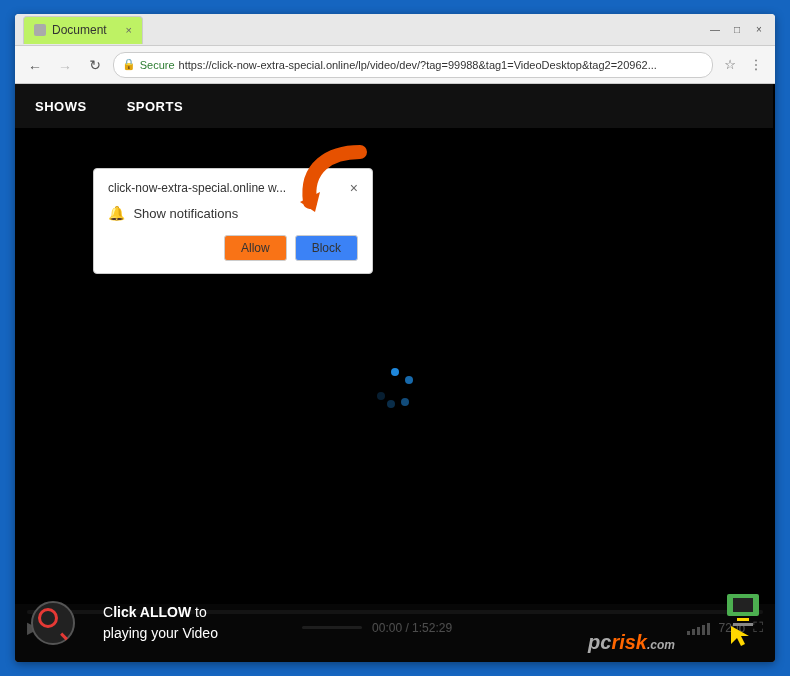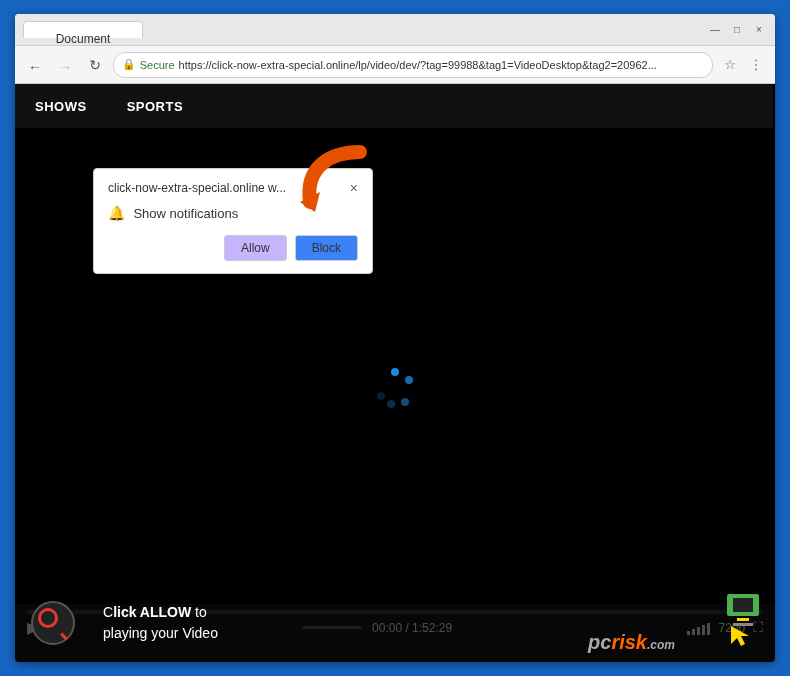--- a/index.html
+++ b/index.html
@@ -33,33 +33,32 @@
       height: 32px;
       display: flex;
       align-items: center;
       padding: 0 8px;
       gap: 4px;
       border-bottom: 1px solid #ccc;
       flex-shrink: 0;
     }
 
     .tab {
-      background: #ffffff;
+      background: #bef264;
       border: 1px solid #ccc;
       border-bottom: none;
       border-radius: 4px 4px 0 0;
       padding: 4px 10px;
       font-size: 12px;
       color: #333;
       display: flex;
       align-items: center;
       gap: 6px;
-      height: 17px;
+      height: 28px;
       min-width: 120px;
-      flex-direction: column;
     }
 
     .tab-favicon {
       width: 12px;
       height: 12px;
       background: #aaa;
       border-radius: 2px;
     }
 
     .tab-close {
@@ -428,21 +427,21 @@
       padding: 5px 16px;
       font-size: 12px;
       border: 1px solid #ccc;
       border-radius: 3px;
       cursor: pointer;
       background: #3b82f6;
       color: #333;
     }
 
     .popup-btn.allow {
-      background: #c4b5fd;
+      background: #f97316;
     }
 
     
     .orange-arrow {
       position: absolute;
       top: 58px;
       left: 280px;
       z-index: 200;
       width: 80px;
       height: 80px;

